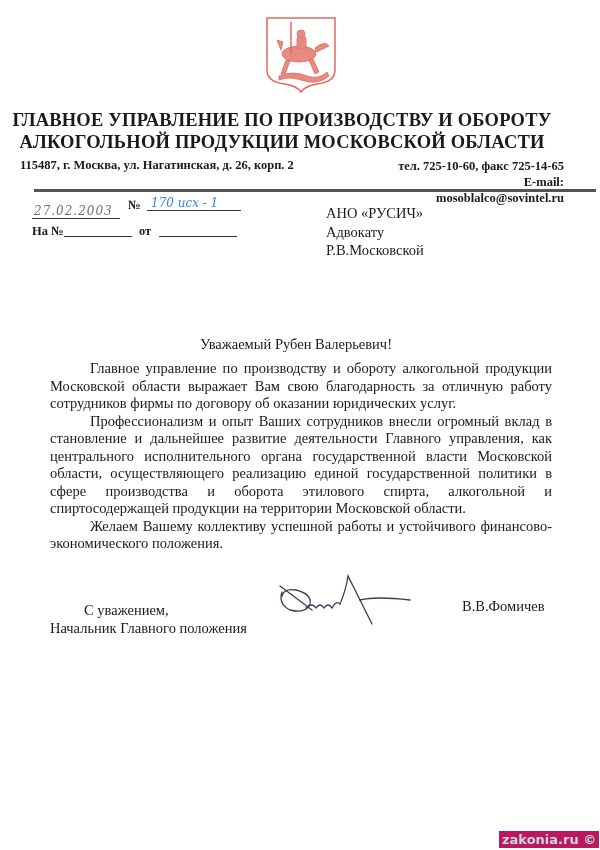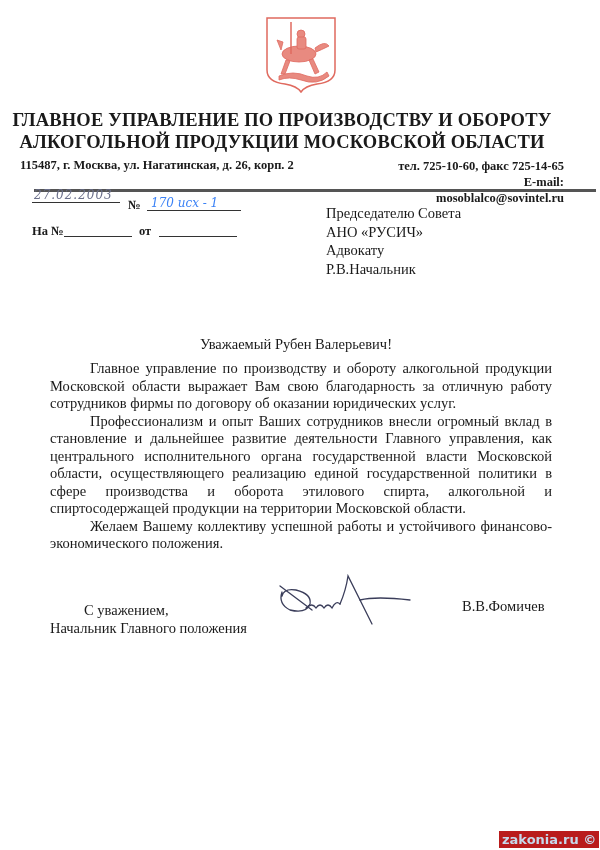--- a/index.html
+++ b/index.html
@@ -10,21 +10,21 @@
   .abs { position: absolute; }
   .emblem { left: 259px; top: 14px; width: 84px; height: 80px; }
   .org-title {
     left: 0; width: 564px; top: 109px; text-align: center;
     font-weight: bold; font-size: 18.5px; line-height: 22px; letter-spacing: 0.2px;
   }
   .addr { left: 20px; top: 158px; font-weight: bold; font-size: 12.5px; }
   .contacts { left: 396px; top: 158px; font-weight: bold; font-size: 12.5px; line-height: 16px; text-align: right; width: 168px; }
   .rule { left: 34px; top: 189px; width: 562px; height: 3px; background: #555; }
   .date-hand {
-    left: 32px; top: 188px; font-family: "DejaVu Serif", serif; font-style: italic;
+    left: 32px; top: 204px; font-family: "DejaVu Serif", serif; font-style: italic;
     font-size: 12px; color: #6a6f8a; letter-spacing: 1px; width: 86px; border-bottom: 1px solid #333; padding-left: 2px;
   }
   .num-label { left: 128px; top: 198px; font-weight: bold; font-size: 12.5px; }
   .num-hand {
     left: 147px; top: 196px; font-family: "DejaVu Serif", serif; font-style: italic;
     font-size: 12px; color: #3b82f6; width: 90px; border-bottom: 1px solid #333; padding-left: 4px;
   }
   .ref-label { left: 32px; top: 224px; font-weight: bold; font-size: 12.5px; }
   .ref-line1 { left: 64px; top: 236px; width: 68px; border-bottom: 1px solid #333; }
   .ref-from { left: 139px; top: 224px; font-weight: bold; font-size: 12.5px; }
@@ -33,21 +33,21 @@
   .salutation { left: 0; width: 592px; top: 336px; text-align: center; font-size: 14.5px; }
   .body-text {
     left: 50px; width: 502px; top: 360px; font-size: 14.5px; line-height: 17.5px; text-align: justify;
   }
   .body-text p { margin: 0; text-indent: 40px; }
   .closing { left: 50px; top: 601px; font-size: 14.5px; line-height: 18px; }
   .closing .c1 { padding-left: 34px; }
   .signature { left: 276px; top: 570px; width: 140px; height: 55px; }
   .signer { left: 462px; top: 598px; font-size: 14.5px; }
   .watermark {
-    left: 499px; top: 831px; background: #b91c1c; color: #c6d9eb; font-family: "DejaVu Sans", sans-serif;
+    left: 499px; top: 831px; background: #be185d; color: #c6d9eb; font-family: "DejaVu Sans", sans-serif;
     font-weight: bold; font-size: 13px; padding: 1px 3px; line-height: 15px;
   }
 </style>
 </head>
 <body>
 
 <svg class="abs emblem" viewBox="0 0 84 80">
   <path d="M8 4 L76 4 L76 56 Q76 68 58 70 Q46 72 42 78 Q38 72 26 70 Q8 68 8 56 Z" fill="none" stroke="#e06a5f" stroke-width="1.5"></path>
   <g fill="#e88a80" stroke="#e06a5f" stroke-width="0.8">
     <ellipse cx="40" cy="40" rx="17" ry="8"></ellipse>
@@ -75,24 +75,23 @@
 
 <div class="abs date-hand">27.02.2003</div>
 <div class="abs num-label">№</div>
 <div class="abs num-hand">170 исх - 1</div>
 <div class="abs ref-label">На №</div>
 <div class="abs ref-line1"></div>
 <div class="abs ref-from">от</div>
 <div class="abs ref-line2"></div>
 
 <div class="abs recipient">
-  <div>Председателю Совета</div>
   <div>АНО «РУСИЧ»</div>
   <div>Адвокату</div>
-  <div>Р.В.Начальник</div>
+  <div>Р.В.Московской</div>
 </div>
 
 <div class="abs salutation">Уважаемый Рубен Валерьевич!</div>
 <div class="abs body-text">
   <p>Главное управление по производству и обороту алкогольной продукции Московской области выражает Вам свою благодарность за отличную работу сотрудников фирмы по договору об оказании юридических услуг.</p>
   <p>Профессионализм и опыт Ваших сотрудников внесли огромный вклад в становление и дальнейшее развитие деятельности Главного управления, как центрального исполнительного органа государственной власти Московской области, осуществляющего реализацию единой государственной политики в сфере производства и оборота этилового спирта, алкогольной и спиртосодержащей продукции на территории Московской области.</p>
   <p>Желаем Вашему коллективу успешной работы и устойчивого финансово-экономического положения.</p>
 </div>
 
 <div class="abs closing">

